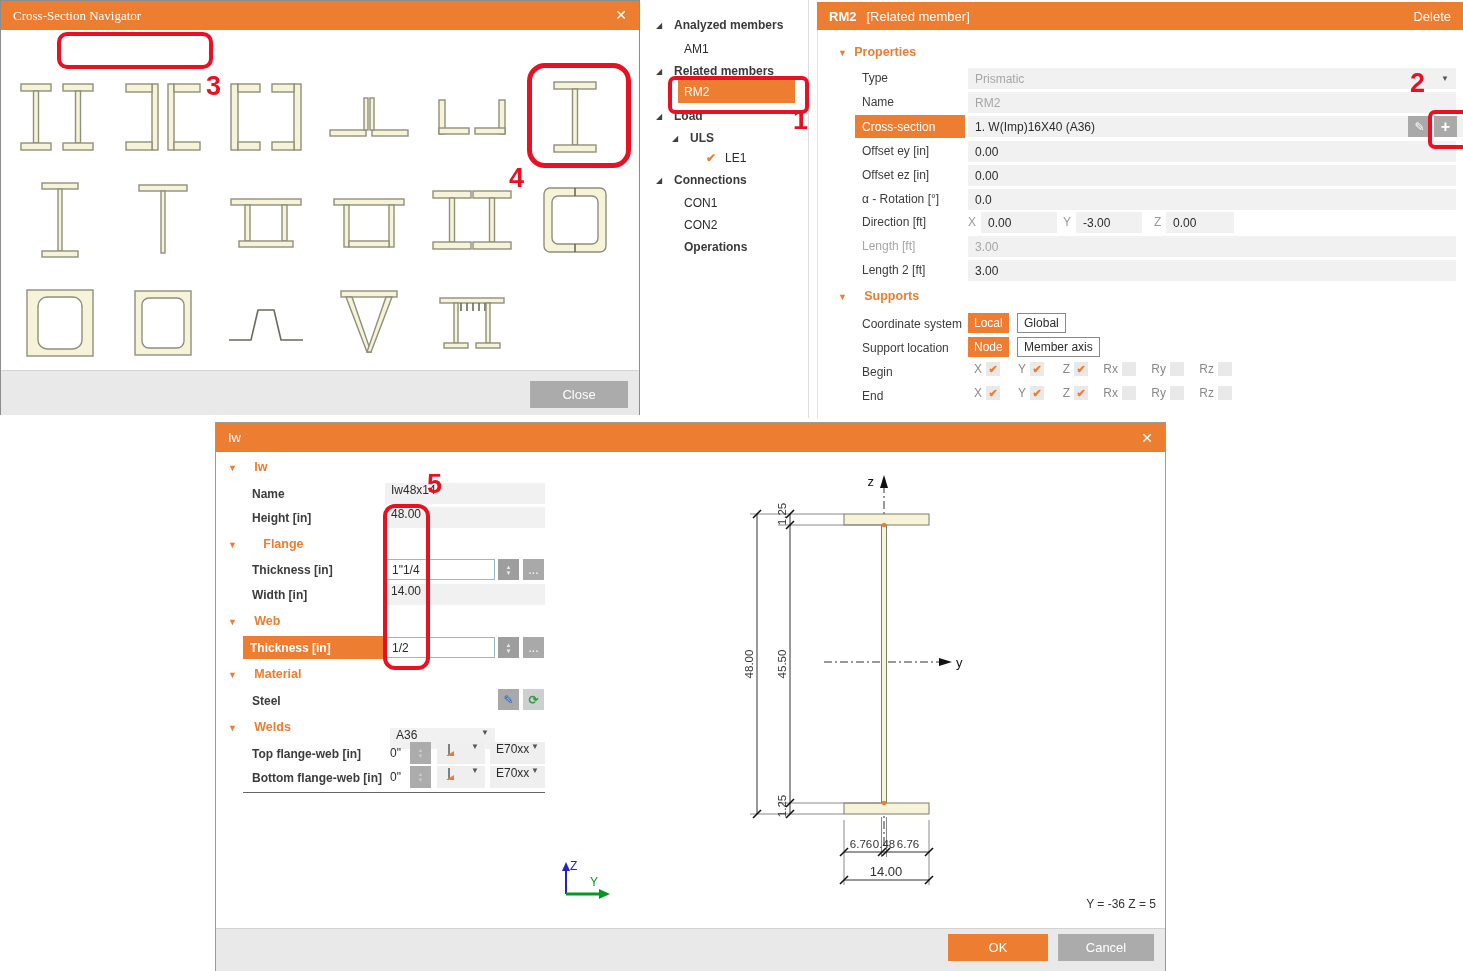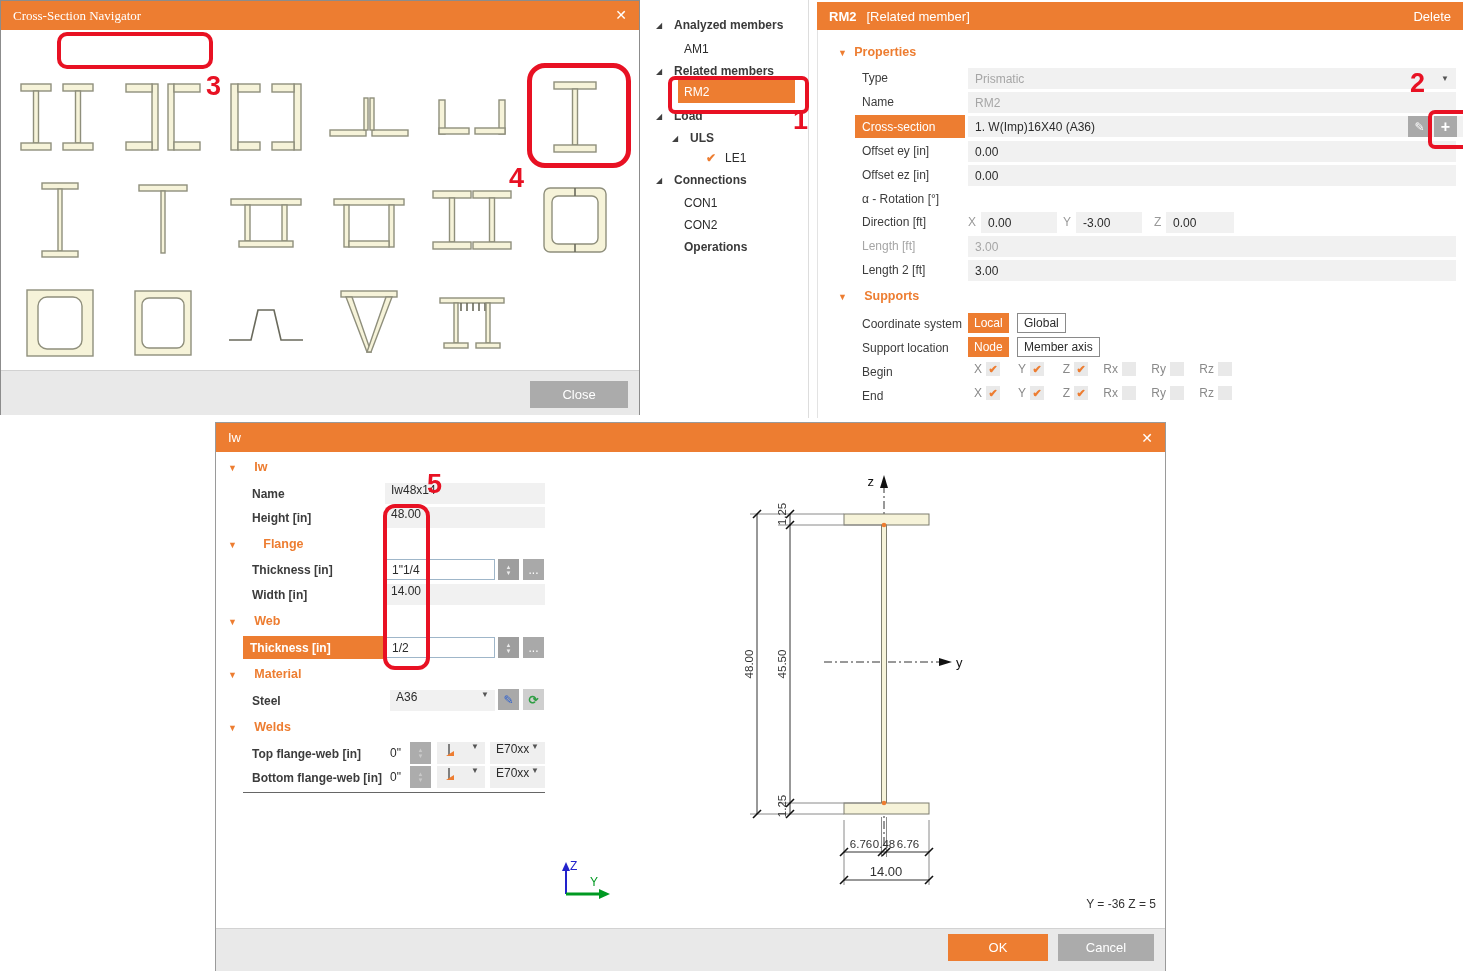--- a/index.html
+++ b/index.html
@@ -294,20 +294,23 @@
   <div class="a pfield" style="left:968px;top:141px;width:488px;">
     <span>0.00</span>
   </div>
 
   <span class="a plabel" style="left:862px;top:168px;">Offset ez [in]</span>
   <div class="a pfield" style="left:968px;top:165px;width:488px;">
     <span>0.00</span>
   </div>
 
   <span class="a plabel" style="left:862px;top:192px;">α - Rotation [°]</span>
+  <div class="a pfield" style="left:968px;top:189px;width:488px;">
+    <span>0.0</span>
+  </div>
 
   <span class="a plabel" style="left:862px;top:215px;">Direction [ft]</span>
   <span class="a" style="left:968px;top:215px;color:#9a9a9a;">X</span>
   <div class="a pfield" style="left:981px;top:212px;width:76px;">
     <span>0.00</span>
   </div>
   <span class="a" style="left:1063px;top:215px;color:#9a9a9a;">Y</span>
   <div class="a pfield" style="left:1076px;top:212px;width:66px;">
     <span>-3.00</span>
   </div>
@@ -429,21 +432,21 @@
   </div>
   <div class="a sqbtn" style="left:523px;top:637px;width:21px;height:21px;">
     <span>...</span>
   </div>
 
   <div class="a" style="left:228px;top:667px;">
     <span class="sectri">▼</span>
     <span class="sech" style="margin-left:14px;">Material</span>
   </div>
   <span class="a plabel" style="left:252px;top:694px;font-weight:bold;">Steel</span>
-  <div class="a ifield" style="left:390px;top:690px;width:105px;gap:36px;">
+  <div class="a ifield" style="left:390px;top:728px;width:105px;gap:36px;">
     <span>A36</span>
     <span class="ddarrow">▼</span>
   </div>
   <div class="a sqbtn" style="left:498px;top:689px;width:21px;height:21px;color:#2a5fd0;">
     <span>✎</span>
   </div>
   <div class="a sqbtn" style="left:523px;top:689px;width:21px;height:21px;background:#CFCFCF;color:#2f9e44;font-weight:bold;">
     <span>⟳</span>
   </div>
 

